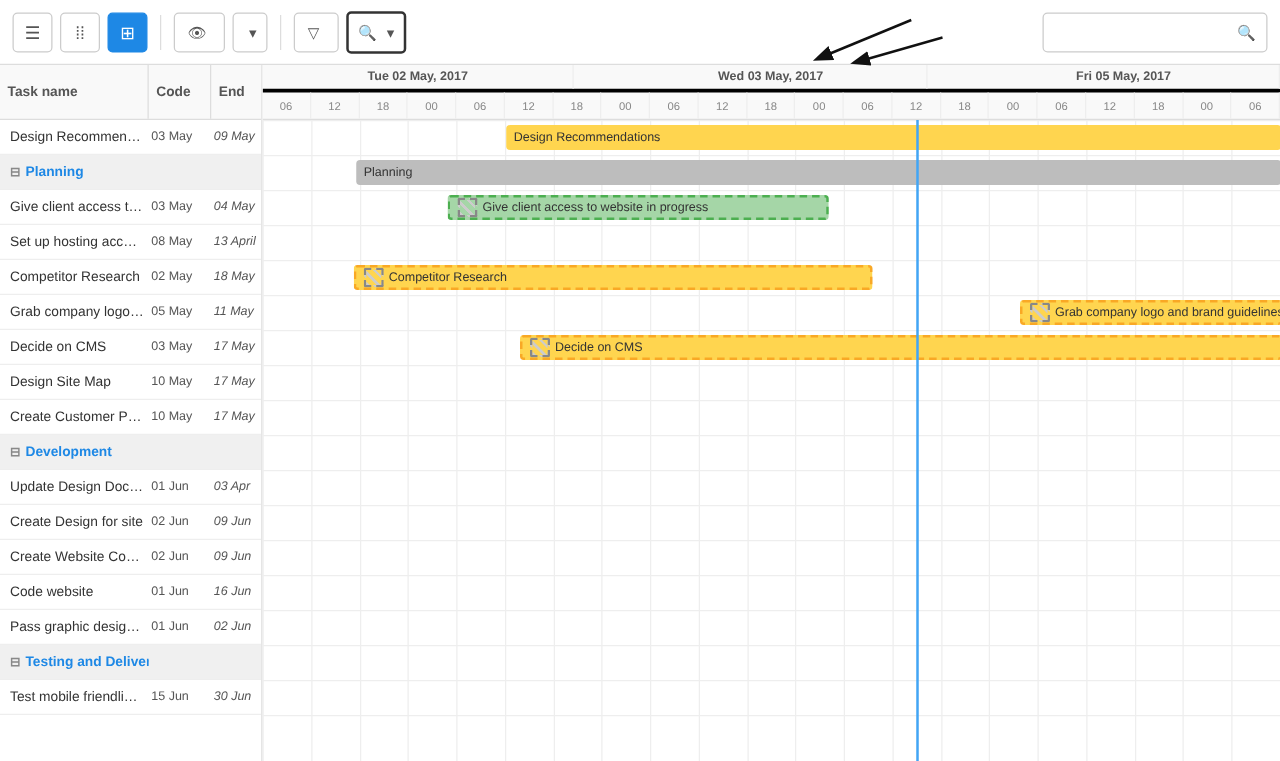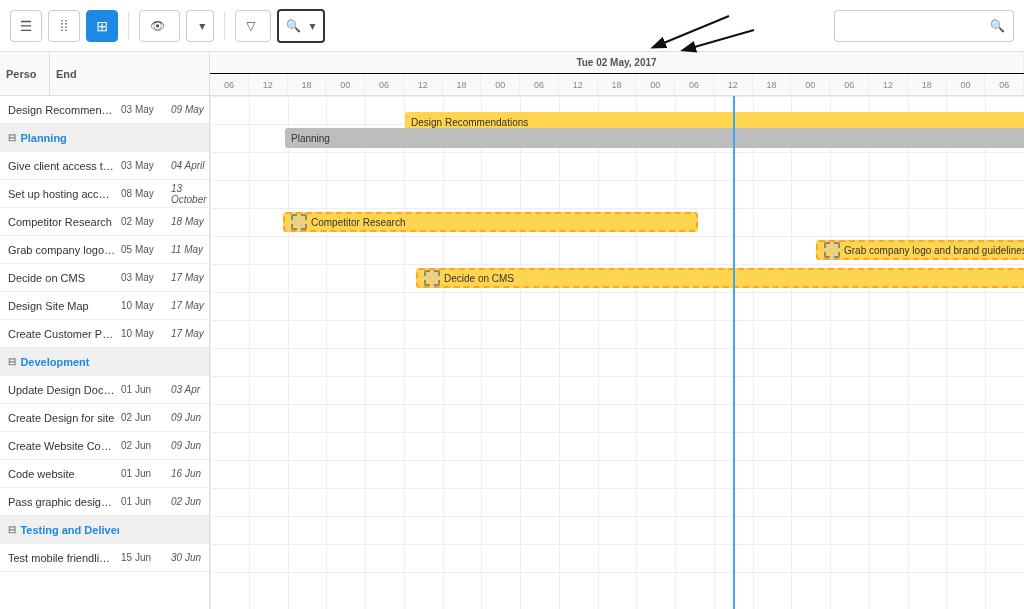--- a/index.html
+++ b/index.html
@@ -144,21 +144,21 @@
     .gantt-header {
       height: 44px;
       border-bottom: 1px solid #ddd;
       background: #f9f9f9;
       position: relative;
       overflow: hidden;
     }
     .gantt-dates {
       display: flex;
       height: 22px;
-      border-bottom: 1px solid #000000;
+      border-bottom: 3px solid #000000;
       align-items: flex-start;
       gap: 33px;
     }
     .gantt-date-cell {
       flex: 1;
       text-align: center;
       font-size: 10px;
       color: #555;
       border-right: 1px solid #eee;
       height: 100%;
@@ -288,43 +288,44 @@
   <div class="search-box" style="margin-left:auto;">
     <input type="text" style="">
     <span>🔍</span>
   </div>
 </div>
 
 <div class="main">
 
   <div class="task-panel">
     <div class="task-header">
-      <div class="task-header-cell task-header-start">Perso</div>
+      <div class="task-header-cell task-header-name">Task name</div>
+      <div class="task-header-cell task-header-start">Code</div>
       <div class="task-header-cell task-header-end">End</div>
     </div>
     <div class="task-rows" id="task-rows">
         <div class="task-row">
           <div class="task-row-name">Design Recommendatio</div>
           <div class="task-row-start">03 May</div>
           <div class="task-row-end">09 May</div>
         </div>
         <div class="task-row section-row">
           <div class="task-row-name section-name"><span class="expand-icon">⊟</span> Planning</div>
           <div class="task-row-start"></div>
           <div class="task-row-end"></div>
         </div>
         <div class="task-row">
           <div class="task-row-name">Give client access to we</div>
           <div class="task-row-start">03 May</div>
-          <div class="task-row-end">04 April</div>
+          <div class="task-row-end">04 May</div>
         </div>
         <div class="task-row">
           <div class="task-row-name">Set up hosting account</div>
           <div class="task-row-start">08 May</div>
-          <div class="task-row-end">13 October</div>
+          <div class="task-row-end">13 April</div>
         </div>
         <div class="task-row">
           <div class="task-row-name">Competitor Research</div>
           <div class="task-row-start">02 May</div>
           <div class="task-row-end">18 May</div>
         </div>
         <div class="task-row">
           <div class="task-row-name">Grab company logo and</div>
           <div class="task-row-start">05 May</div>
           <div class="task-row-end">11 May</div>
@@ -384,20 +385,22 @@
           <div class="task-row-start">15 Jun</div>
           <div class="task-row-end">30 Jun</div>
         </div>
       </div>
   </div>
 
   <div class="gantt-panel">
     <div class="gantt-header">
       <div class="gantt-dates" id="gantt-dates">
           <div class="gantt-date-cell">Tue 02 May, 2017</div>
+          <div class="gantt-date-cell">Wed 03 May, 2017</div>
+          <div class="gantt-date-cell">Fri 05 May, 2017</div>
         </div>
       <div class="gantt-hours" id="gantt-hours">
           <div class="gantt-hour-cell" style="flex: 1 1 0%;">06</div>
           <div class="gantt-hour-cell" style="flex: 1 1 0%;">12</div>
           <div class="gantt-hour-cell" style="flex: 1 1 0%;">18</div>
           <div class="gantt-hour-cell" style="flex: 1 1 0%;">00</div>
           <div class="gantt-hour-cell" style="flex: 1 1 0%;">06</div>
           <div class="gantt-hour-cell" style="flex: 1 1 0%;">12</div>
           <div class="gantt-hour-cell" style="flex: 1 1 0%;">18</div>
           <div class="gantt-hour-cell" style="flex: 1 1 0%;">00</div>
@@ -451,25 +454,29 @@
         <div class="gantt-col-line" style="left: 465.143px;"></div>
         <div class="gantt-col-line" style="left: 503.905px;"></div>
         <div class="gantt-col-line" style="left: 542.667px;"></div>
         <div class="gantt-col-line" style="left: 581.429px;"></div>
         <div class="gantt-col-line" style="left: 620.19px;"></div>
         <div class="gantt-col-line" style="left: 658.952px;"></div>
         <div class="gantt-col-line" style="left: 697.714px;"></div>
         <div class="gantt-col-line" style="left: 736.476px;"></div>
         <div class="gantt-col-line" style="left: 775.238px;"></div>
         <div class="today-line" style="left: 523.286px;"></div>
-        <div class="gantt-bar yellow" style="top: 16px; left: 195px; width: 620px;">
+        <div class="gantt-bar yellow" style="top: 4px; left: 195px; width: 620px;">
           <span>Design Recommendations</span>
         </div>
         <div class="gantt-bar gray" style="top: 32px; left: 75px; width: 740px;">
           <span>Planning</span>
+        </div>
+        <div class="gantt-bar green" style="top: 60px; left: 148px; width: 305px;">
+          <div class="gantt-bar-icon"></div>
+          <span>Give client access to website in progress</span>
         </div>
         <div class="gantt-bar yellow-dashed" style="top: 116px; left: 73px; width: 415px;">
           <div class="gantt-bar-icon"></div>
           <span>Competitor Research</span>
         </div>
         <div class="gantt-bar yellow-dashed" style="top: 144px; left: 606px; width: 210px;">
           <div class="gantt-bar-icon"></div>
           <span>Grab company logo and brand guidelines</span>
         </div>
         <div class="gantt-bar yellow-dashed" style="top: 172px; left: 206px; width: 610px;">

